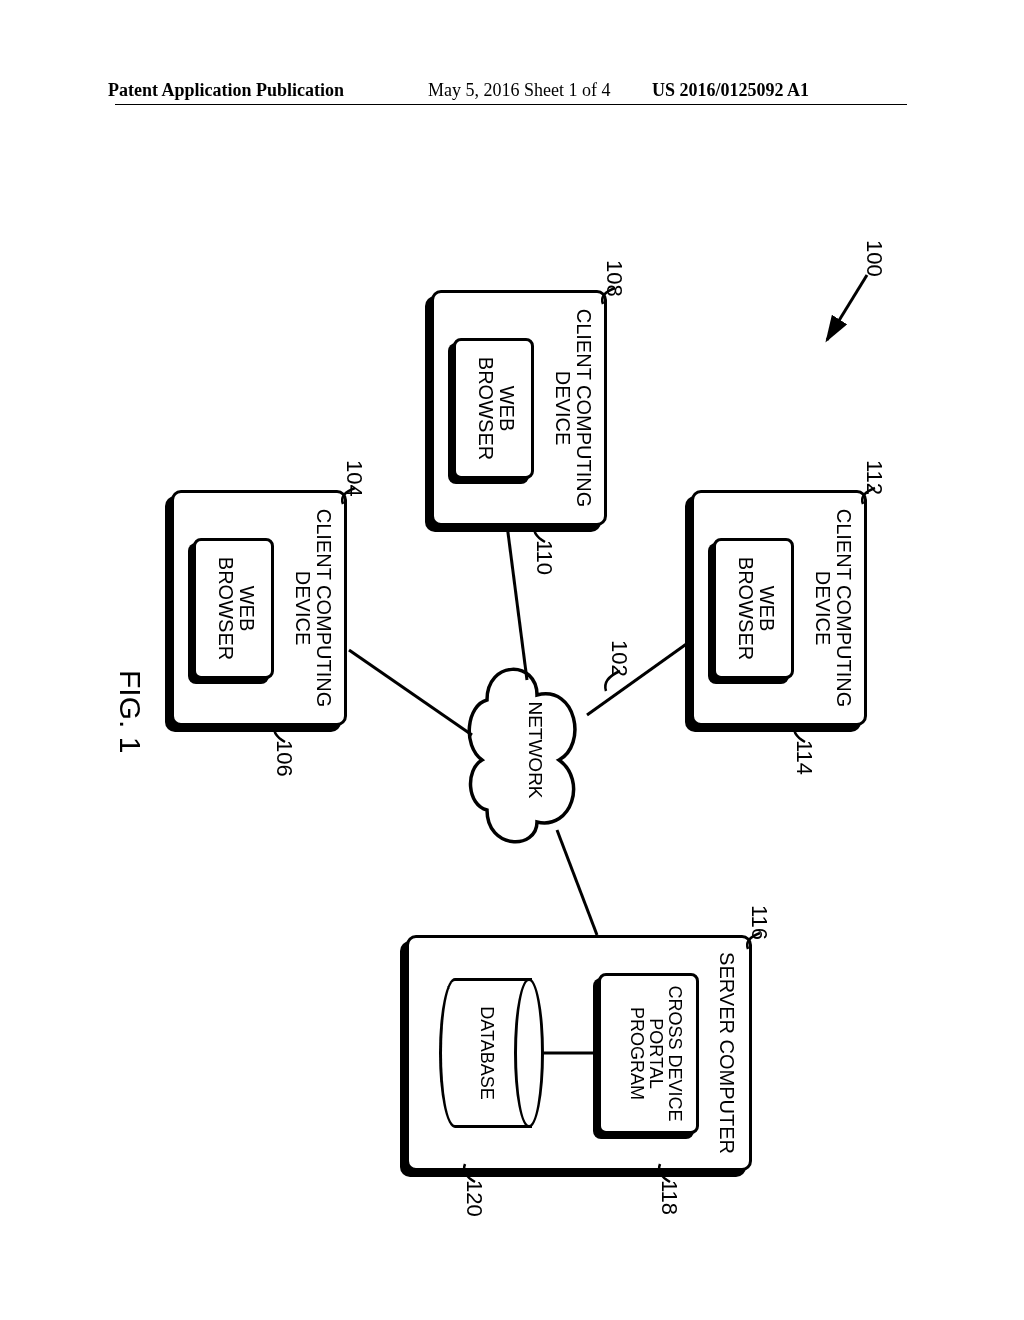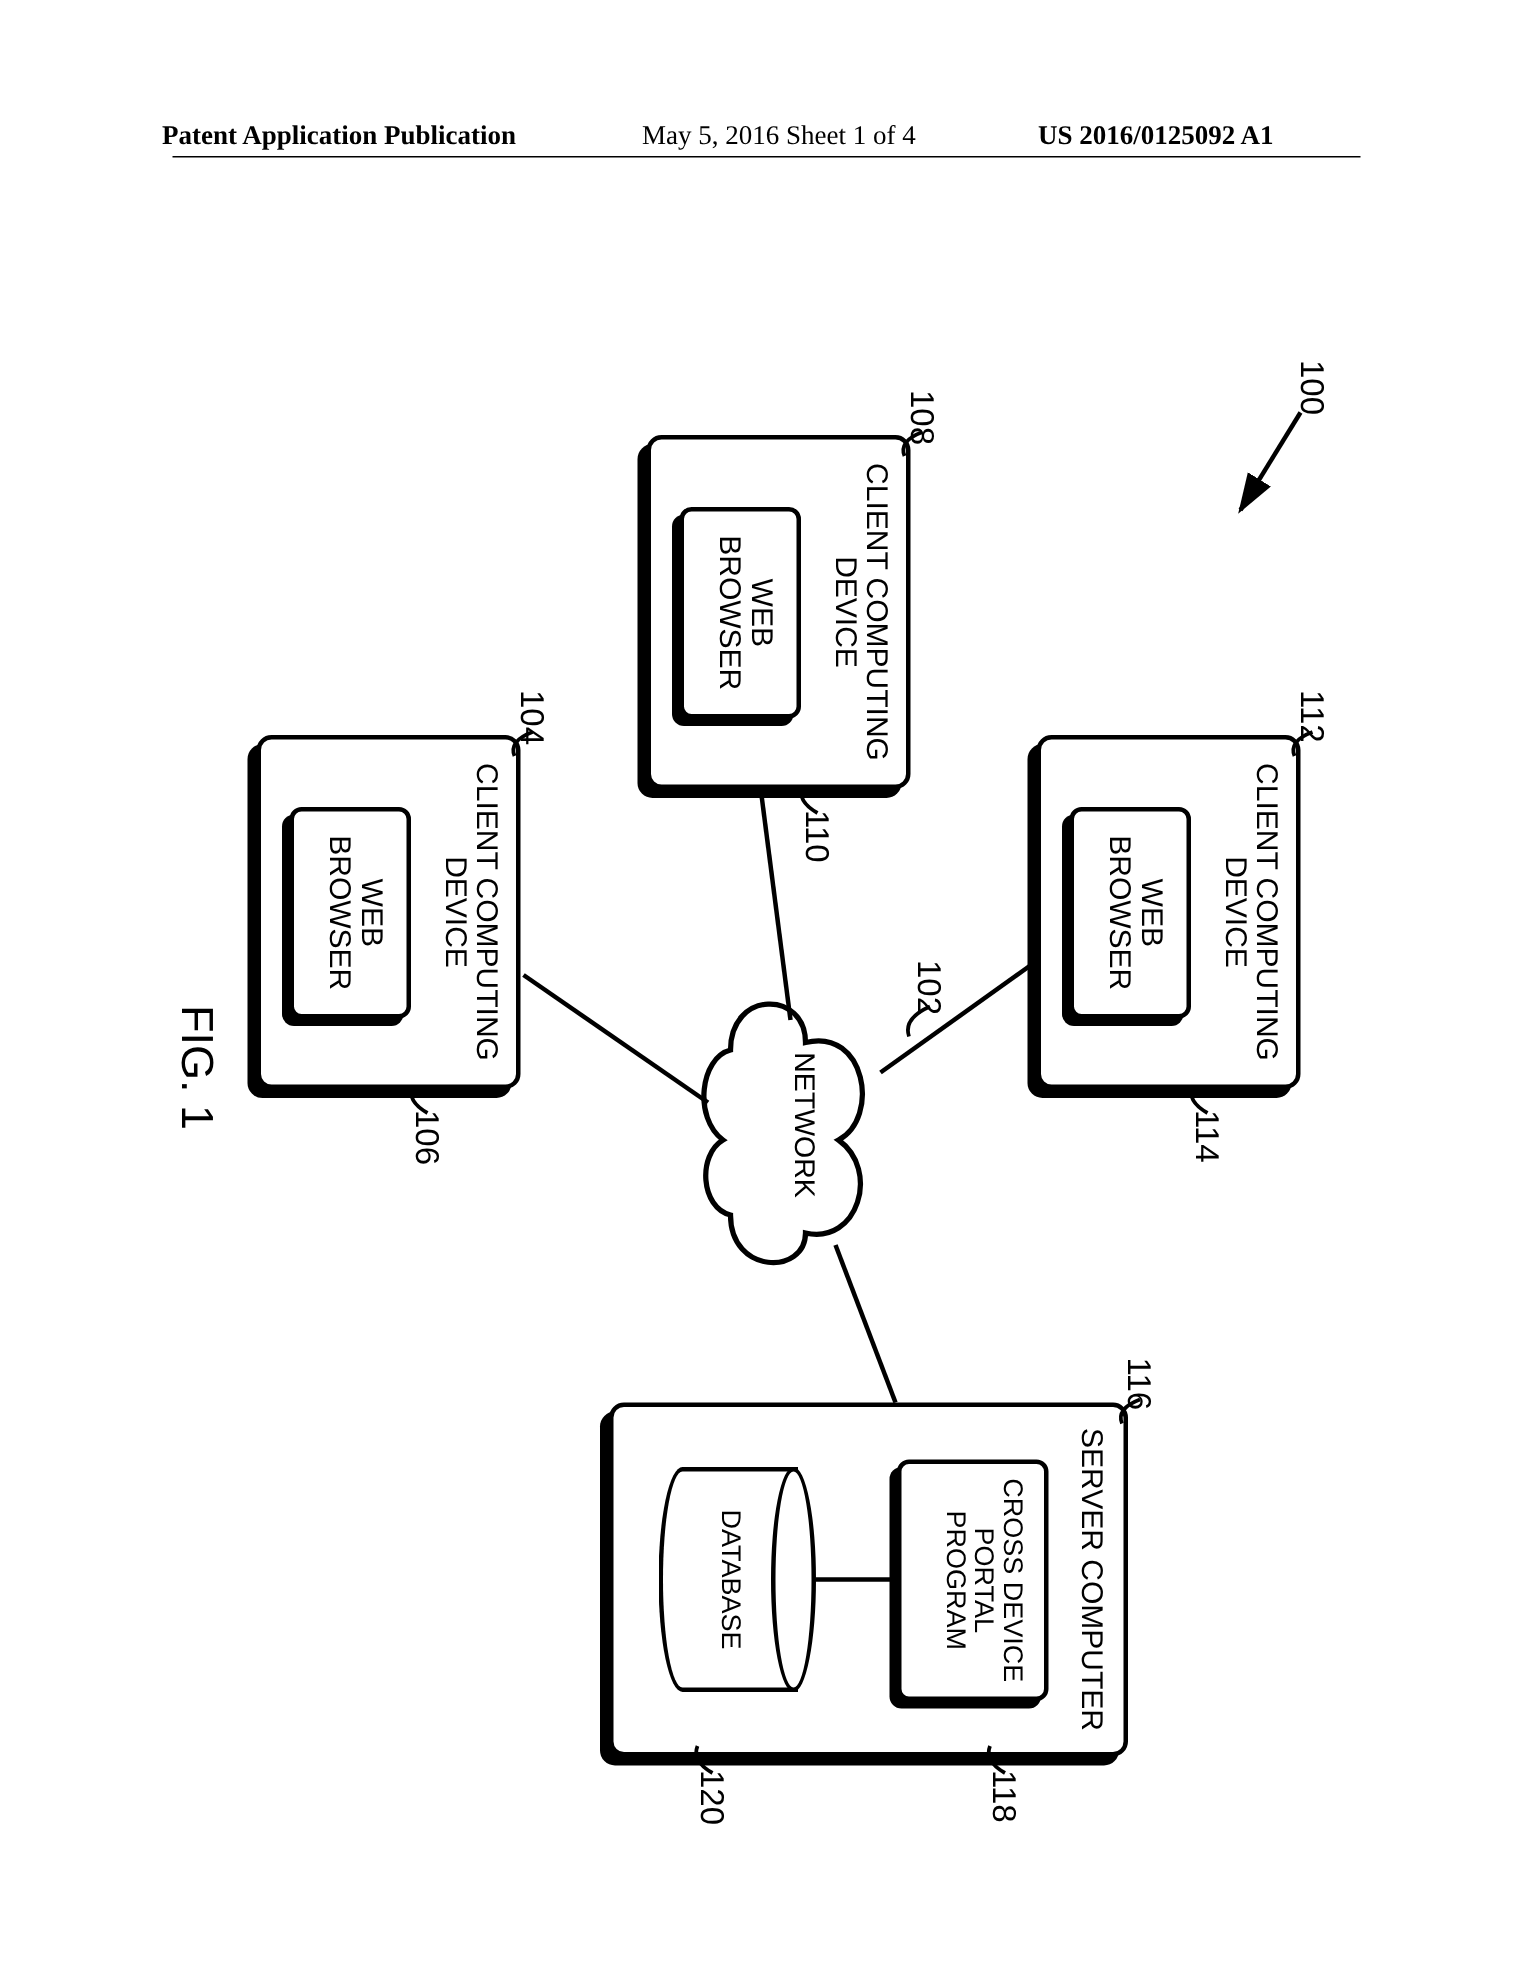--- a/index.html
+++ b/index.html
@@ -30,21 +30,21 @@
     left: 108px;
     font-weight: bold;
   }
   .header-mid {
     position: absolute;
     left: 400px;
     margin-left: 28px;
   }
   .header-right {
     position: absolute;
-    left: 692px;
+    left: 652px;
     font-weight: bold;
   }
   .header-rule {
     position: absolute;
     top: 104px;
     left: 115px;
     width: 792px;
     height: 0;
     border-top: 1.5px solid #000;
   }

